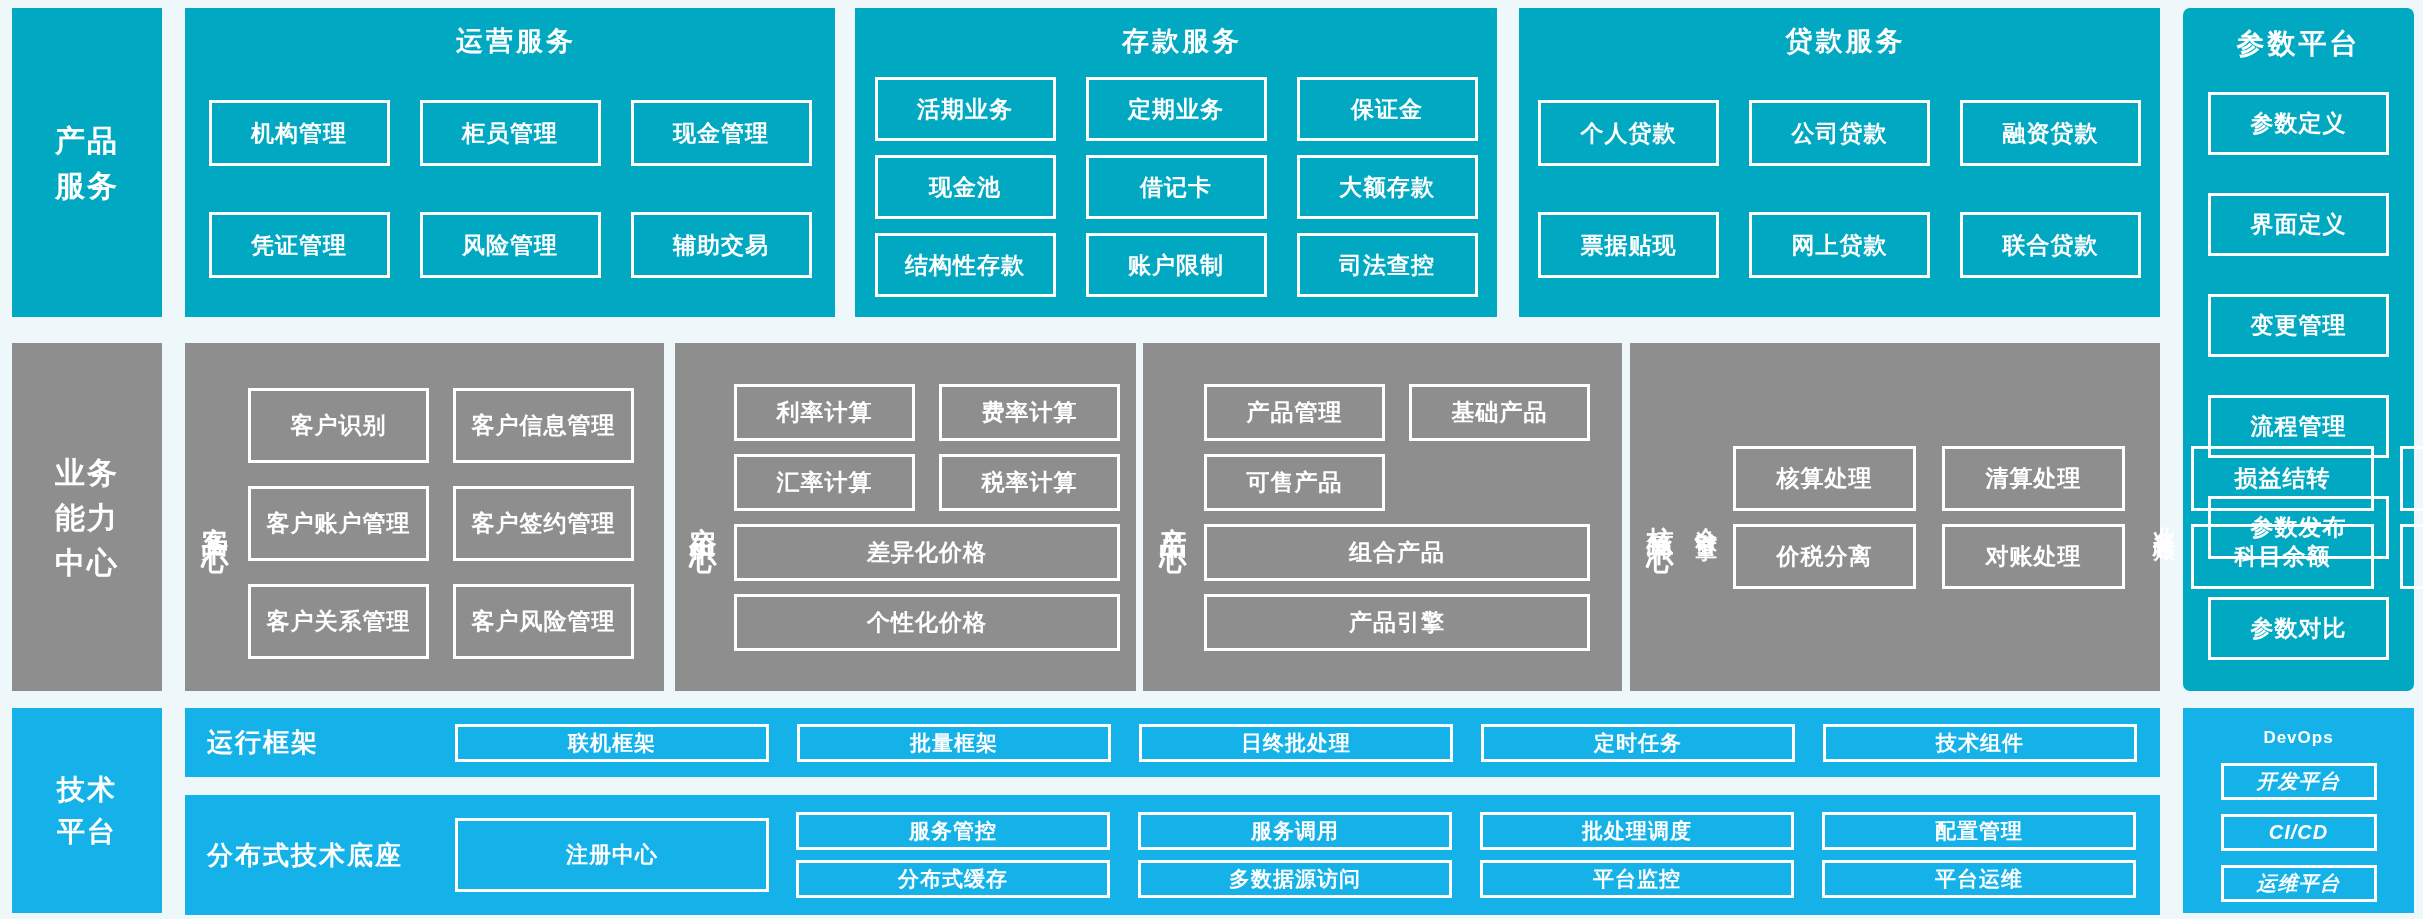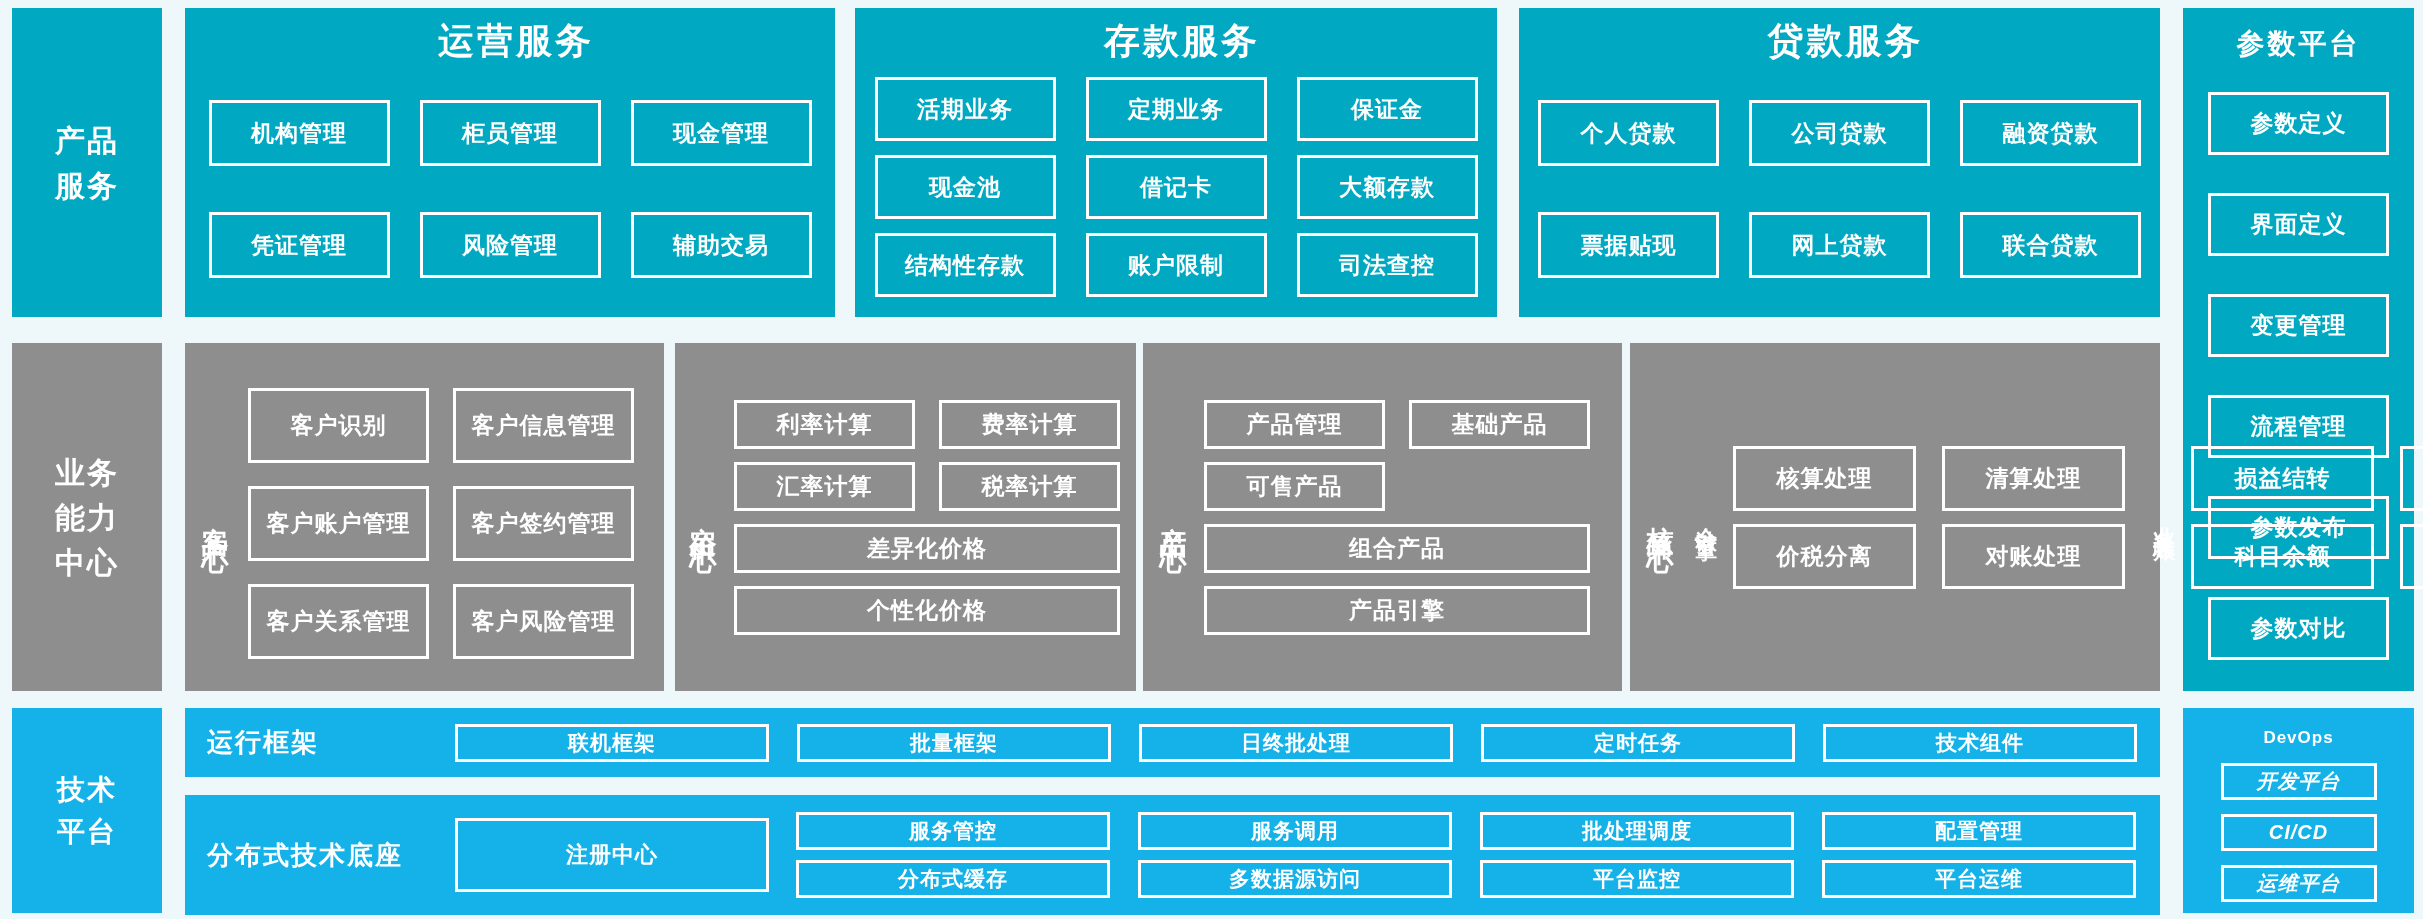--- a/index.html
+++ b/index.html
@@ -24,45 +24,45 @@
   }
 
   
   .rail{
     display:flex; align-items:center; justify-content:center;
     font-size:30px; letter-spacing:2px; white-space:pre-line; text-align:center; line-height:1.5;
   }
 
   
   .svc{display:flex; flex-direction:column; align-items:center; padding-top:14px;}
-  .svc-title{font-size:36px; letter-spacing:3px; height:38px; display:flex; align-items:center;margin-left:12px;}
+  .svc-title{font-size:27px; letter-spacing:3px; height:38px; display:flex; align-items:center;margin-left:12px;}
   .svc-grid{display:grid; grid-template-columns:repeat(3,181px); column-gap:30px; justify-content:center;}
   .svc-grid .box{height:66px;}
   .gap-wide{row-gap:46px; margin-top:40px;}
   .gap-tight{row-gap:14px; margin-top:17px;}
   .gap-tight .box{height:64px;}
 
   
-  .pcol{display:flex; flex-direction:column; align-items:center; padding-top:16px;}
+  .pcol{display:flex; flex-direction:column; align-items:center; padding-top:16px;border-radius:7px;}
   .pcol-title{font-size:28px; letter-spacing:3px; height:40px; display:flex; align-items:center;}
   .pcol-items{display:flex; flex-direction:column; gap:38px; margin-top:28px;}
   .pcol-items .box{width:181px; height:63px;}
 
   
   .cap{display:flex; align-items:center;}
   .vlabel{
     writing-mode:vertical-rl; text-orientation:upright;
     font-size:27px; letter-spacing:6px; line-height:1; text-align:center;
   }
   .vlabel.sub{font-size:22px; letter-spacing:4px;}
   .cap-grid{display:grid; justify-content:center;}
   .grid-2x3{grid-template-columns:repeat(2,181px); column-gap:24px; row-gap:23px; margin-left:20px;margin-top:13px;}
   .grid-2x3 .box{height:75px;}
   .grid-pricing{grid-template-columns:repeat(2,181px); column-gap:24px; row-gap:13px; margin-left:18px;}
-  .grid-pricing .box{height:49px;font-family:Liberation Mono, monospace;}
+  .grid-pricing .box{height:57px;font-family:Liberation Mono, monospace;}
   .box.wide{grid-column:1 / -1;}
   .acct-groups{display:flex; flex-direction:row; gap:28px; margin-left:22px;}
   .acct-group{display:flex; align-items:center;}
   .acct-grid{display:grid; grid-template-columns:repeat(2,183px); column-gap:26px; row-gap:13px; margin-left:16px;}
   .acct-grid .box{height:65px;}
 
   
   .band{display:flex; align-items:center;}
   .band-label{font-size:26px; letter-spacing:2px; margin-left:22px; white-space:nowrap;}
   .band-boxes{display:flex; gap:28px; position:absolute; left:270px; top:0; height:100%; align-items:center;}

